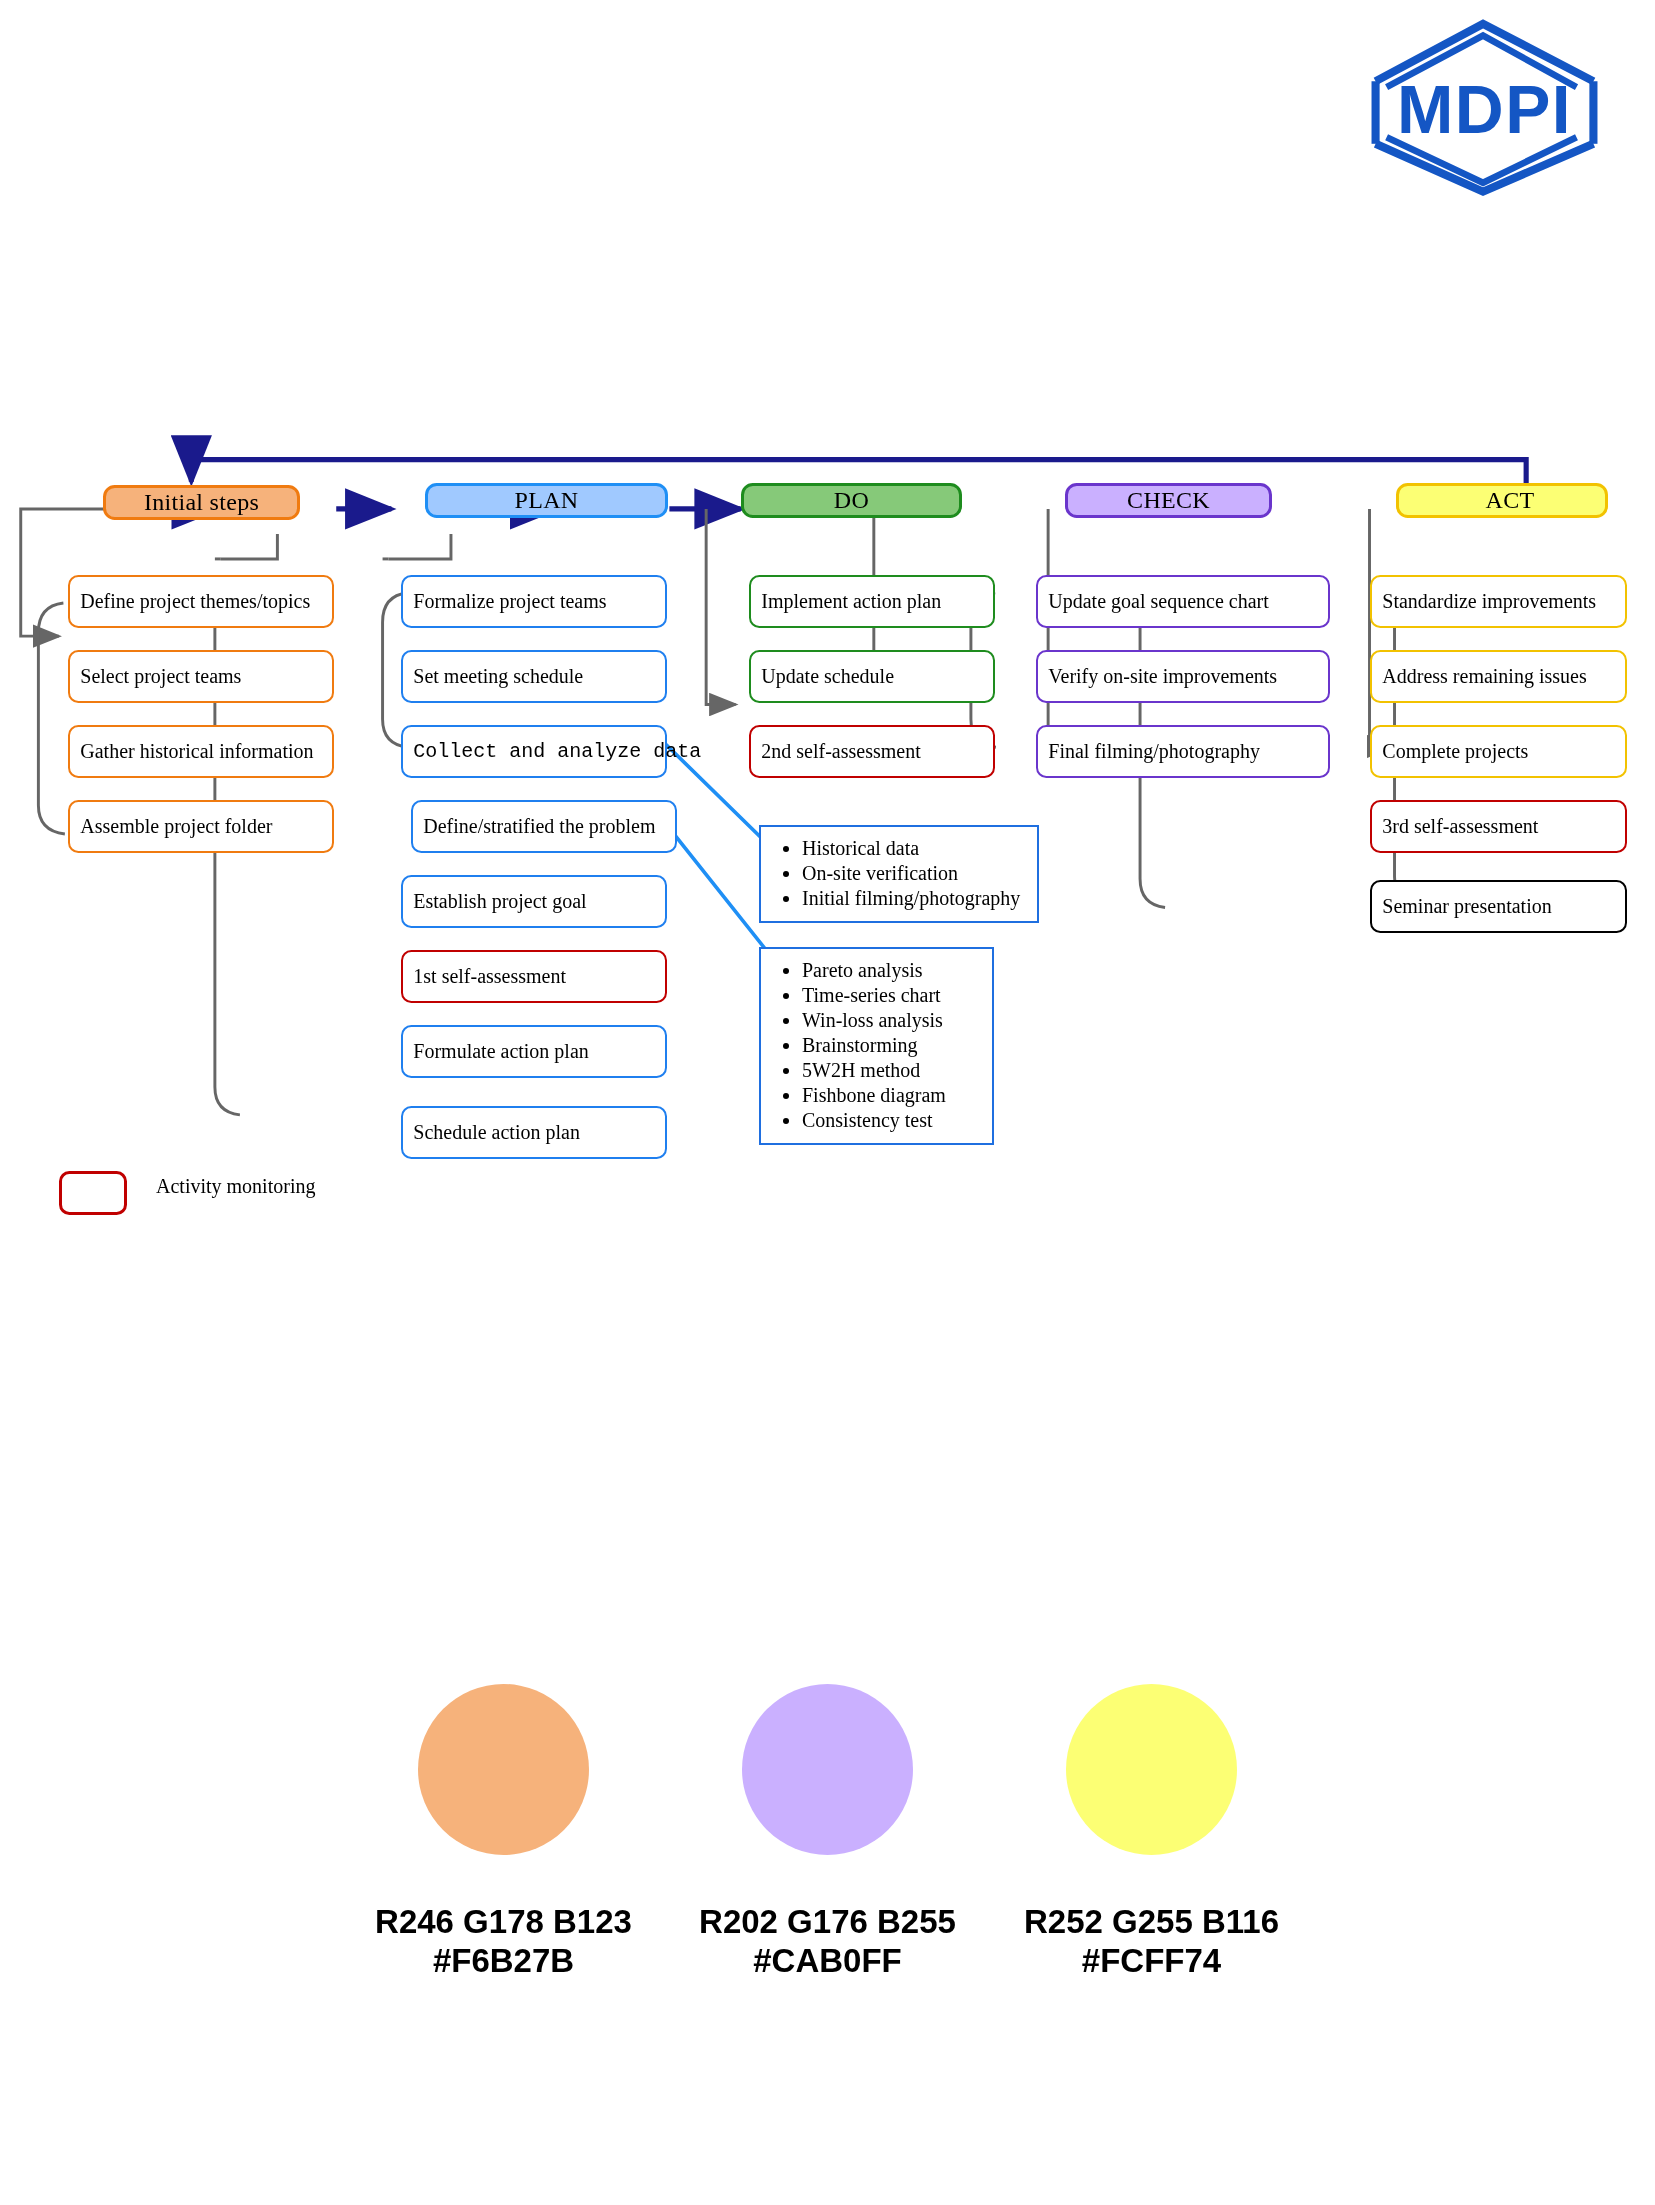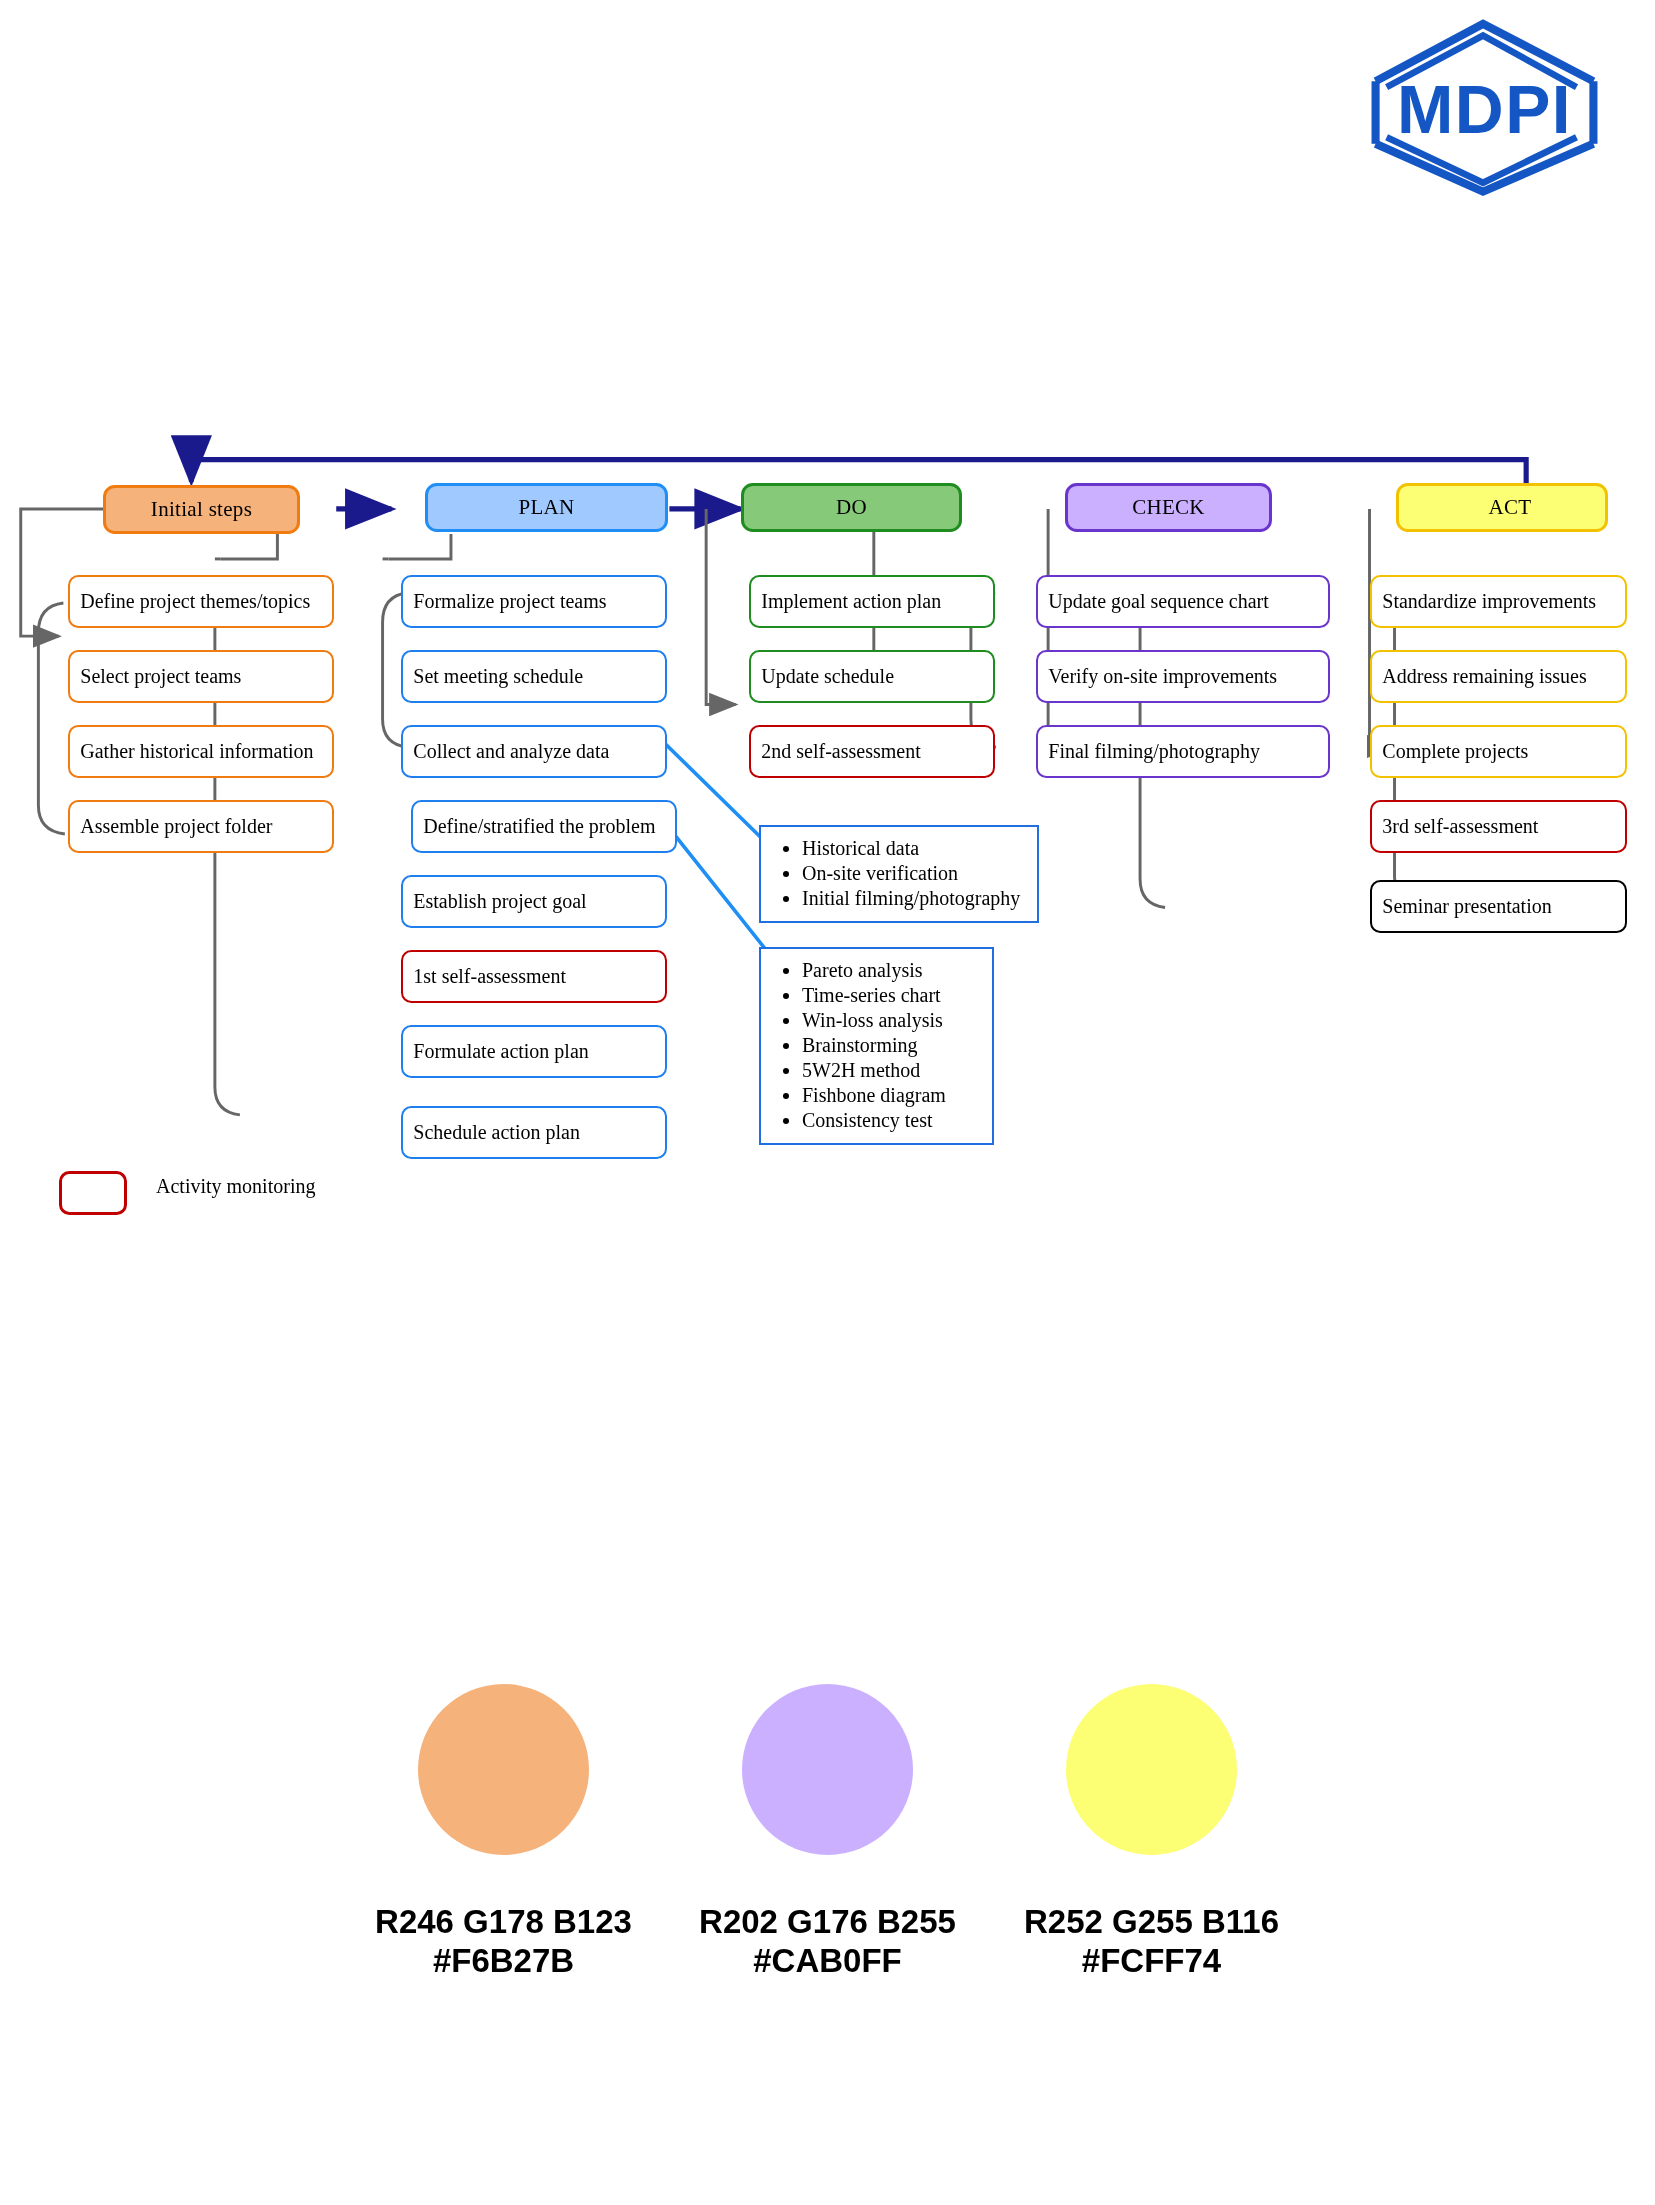--- a/index.html
+++ b/index.html
@@ -23,23 +23,23 @@
 
   
   .hdr {
     position: absolute;
     border-radius: 11.8px;
     border-width: 3.7px;
     border-style: solid;
     display: flex;
     align-items: center;
     justify-content: center;
-    font-size: 21px;
+    font-size: 24px;
     color: #000;
-    height: 49px;
+    height: 35px;
     letter-spacing: 0.3px;
   }
   .sub {
     position: absolute;
     background: #ffffff;
     border-radius: 10.3px;
     border-width: 2.9px;
     border-style: solid;
     display: flex;
     align-items: center;
@@ -194,21 +194,21 @@
   <div class="sub" style="left:68px; top:800px; width:266px; border-color:#F07B10;">
     <span>Assemble project folder</span>
   </div>
 
   <div class="sub" style="left:401px; top:575px; width:266px; border-color:#1F7FEF;">
     <span>Formalize project teams</span>
   </div>
   <div class="sub" style="left:401px; top:650px; width:266px; border-color:#1F7FEF;">
     <span>Set meeting schedule</span>
   </div>
-  <div class="sub" style="left:401px; top:725px; width:266px; border-color:#1F7FEF;">
+  <div class="sub" style="left:401px; top:725px; width:266px; border-color:#1F7FEF;font-family:Liberation Mono, monospace;">
     <span>Collect and analyze data</span>
   </div>
   <div class="sub" style="left:411px; top:800px; width:266px; border-color:#1F7FEF;">
     <span>Define/stratified the problem</span>
   </div>
   <div class="sub" style="left:401px; top:875px; width:266px; border-color:#1F7FEF;text-align:right;">
     <span>Establish project goal</span>
   </div>
   <div class="sub" style="left:401px; top:950px; width:266px; border-color:#C00000;">
     <span>1st self-assessment</span>

